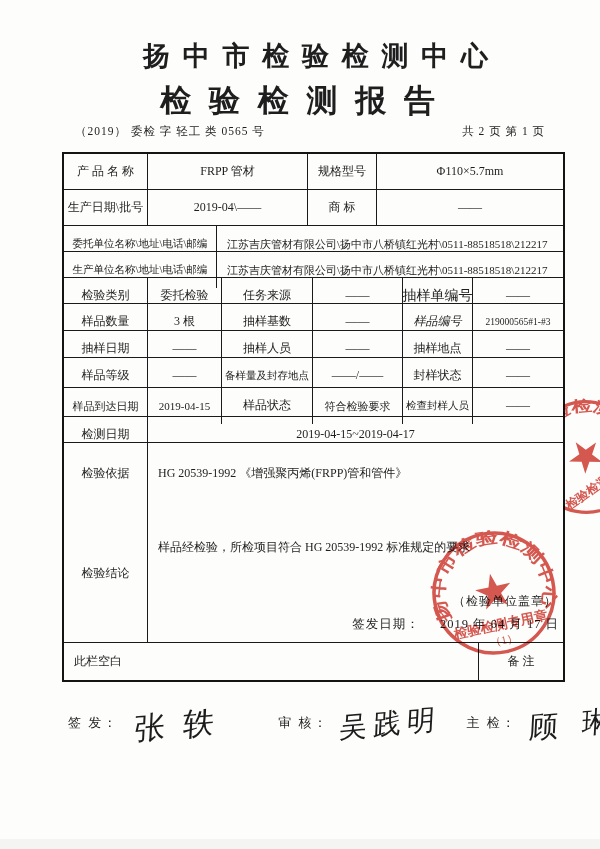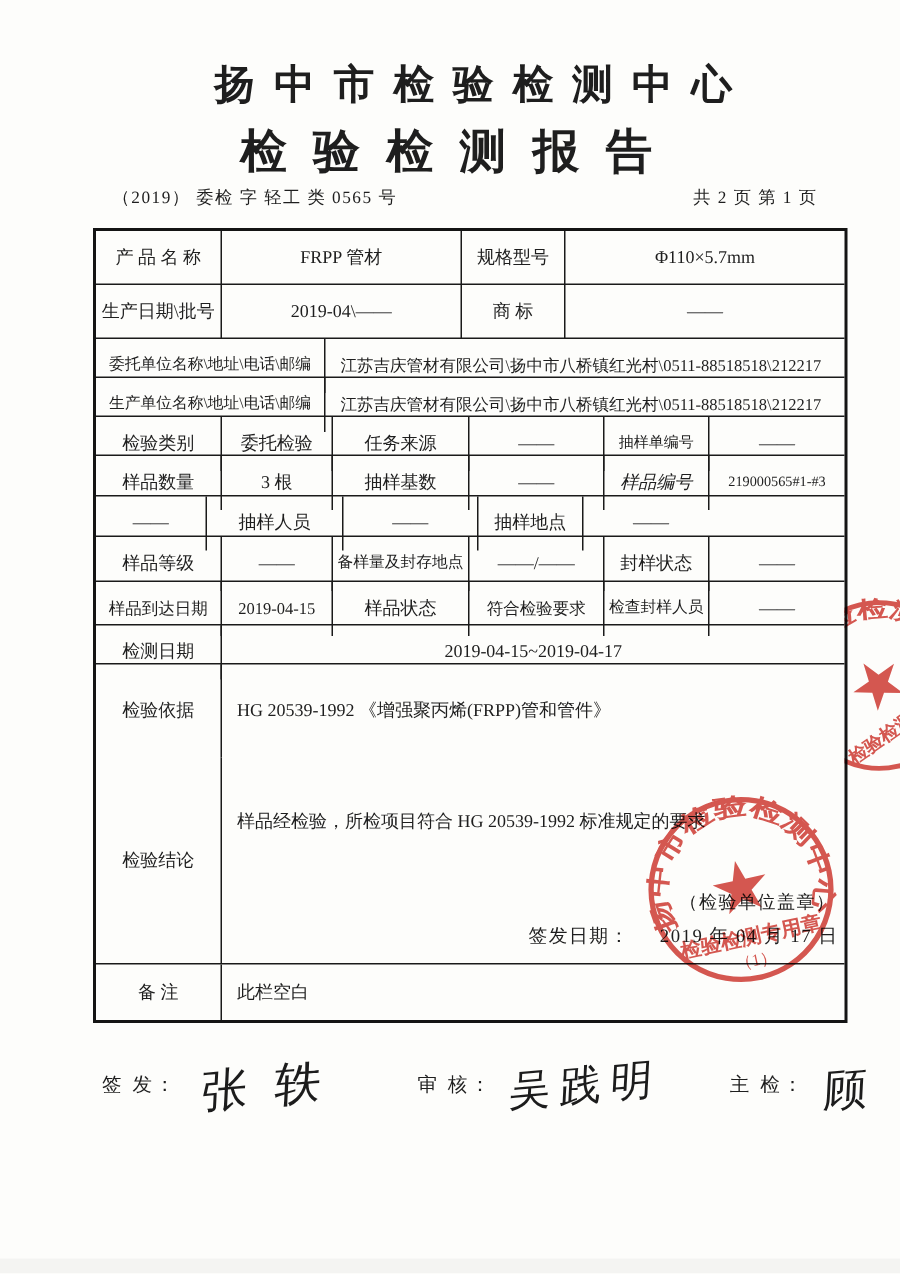--- a/index.html
+++ b/index.html
@@ -73,32 +73,33 @@
       </div>
       <div class="t-row" style="height: 26px;">
         <div class="t-cell lab" style="flex: 0 0 153px; font-size: 10.5px;">生产单位名称\地址\电话\邮编</div>
         <div class="t-cell left" style="flex: 0 0 346px; font-size: 11px;">江苏吉庆管材有限公司\扬中市八桥镇红光村\0511-88518518\212217</div>
       </div>
       <div class="t-row" style="height: 26px;">
         <div class="t-cell lab" style="flex: 0 0 84px;">检验类别</div>
         <div class="t-cell" style="flex: 0 0 74px;">委托检验</div>
         <div class="t-cell lab" style="flex: 0 0 91px;">任务来源</div>
         <div class="t-cell" style="flex: 0 0 90px;">——</div>
-        <div class="t-cell lab" style="flex: 0 0 70px; font-size: 10px;">抽样单编号</div>
+        <div class="t-cell lab" style="flex: 0 0 70px; font-size: 14px;">抽样单编号</div>
         <div class="t-cell" style="flex: 0 0 90px;">——</div>
       </div>
       <div class="t-row" style="height: 27px;">
         <div class="t-cell lab" style="flex: 0 0 84px;">样品数量</div>
         <div class="t-cell" style="flex: 0 0 74px;">3 根</div>
         <div class="t-cell lab" style="flex: 0 0 91px;">抽样基数</div>
         <div class="t-cell" style="flex: 0 0 90px;">——</div>
         <div class="t-cell lab" style="flex: 0 0 70px; font-style: italic;">样品编号</div>
         <div class="t-cell" style="flex: 0 0 90px; font-size: 9.5px;">219000565#1-#3</div>
       </div>
       <div class="t-row" style="height: 27px;">
+        <div class="t-cell lab" style="flex: 0 0 84px;">抽样日期</div>
         <div class="t-cell" style="flex: 0 0 74px;">——</div>
         <div class="t-cell lab" style="flex: 0 0 91px;">抽样人员</div>
         <div class="t-cell" style="flex: 0 0 90px;">——</div>
         <div class="t-cell lab" style="flex: 0 0 70px;">抽样地点</div>
         <div class="t-cell" style="flex: 0 0 90px;">——</div>
       </div>
       <div class="t-row" style="height: 30px;">
         <div class="t-cell lab" style="flex: 0 0 84px;">样品等级</div>
         <div class="t-cell" style="flex: 0 0 74px;">——</div>
         <div class="t-cell lab" style="flex: 0 0 91px; font-size: 10.5px; font-family: Liberation Mono, monospace;">备样量及封存地点</div>
@@ -130,22 +131,22 @@
       <span style="font-size:12px">样品经检验，所检项目符合 HG 20539-1992 标准规定的要求</span>
       <span class="seal-note">（检验单位盖章）</span>
       <span class="issue-date">
         <span>签发日期：</span>
         <span style="margin-left:16px">2019 年 04 月 17 日</span>
       </span>
     </div>
   </div>
 
   <div class="t-row" style="height:37px">
+    <div class="t-cell left" style="flex:0 0 415px">此栏空白</div>
     <div class="t-cell lab" style="flex:0 0 84px">备  注</div>
-    <div class="t-cell left" style="flex:0 0 415px">此栏空白</div>
   </div>
 </div>
 
 <svg class="stamp-main" viewBox="0 0 126 126">
   <defs>
     <path id="arc1" d="M 17,79.8 A 49,49 0 1 1 109,79.8" fill="none"></path>
   </defs>
   <circle cx="63" cy="63" r="59" fill="none" stroke="#cf3a32" stroke-width="3.5"></circle>
   <text font-size="16" font-weight="bold" fill="#cf3a32">
     <textPath href="#arc1" textLength="196" lengthAdjust="spacingAndGlyphs">扬中市检验检测中心</textPath>
@@ -165,17 +166,17 @@
     <text x="63" y="99" text-anchor="middle" font-size="13" font-weight="bold" fill="#cf3a32" textLength="94" lengthAdjust="spacingAndGlyphs">检验检测专用章</text>
     <text x="63" y="114" text-anchor="middle" font-size="11" fill="#cf3a32">（1）</text>
   </svg>
 </div>
 
 <div class="sig-row">
   <span class="sig-label">签 发：</span>
   <span class="sig" style="margin-left:16px;width:128px;letter-spacing:18px">张轶</span>
   <span class="sig-label" style="margin-left:16px">审 核：</span>
   <span class="sig" style="margin-left:10px;width:122px;font-size:28px;letter-spacing:6px">吴践明</span>
-  <span class="sig-label" style="margin-left:26px">主 检：</span>
+  <span class="sig-label" style="margin-left:6px">主 检：</span>
   <span class="sig" style="margin-left:12px;letter-spacing:24px;font-size:29px">顾琳</span>
 </div>
 
 <div class="scan-edge"></div>
 
 </body></html>

